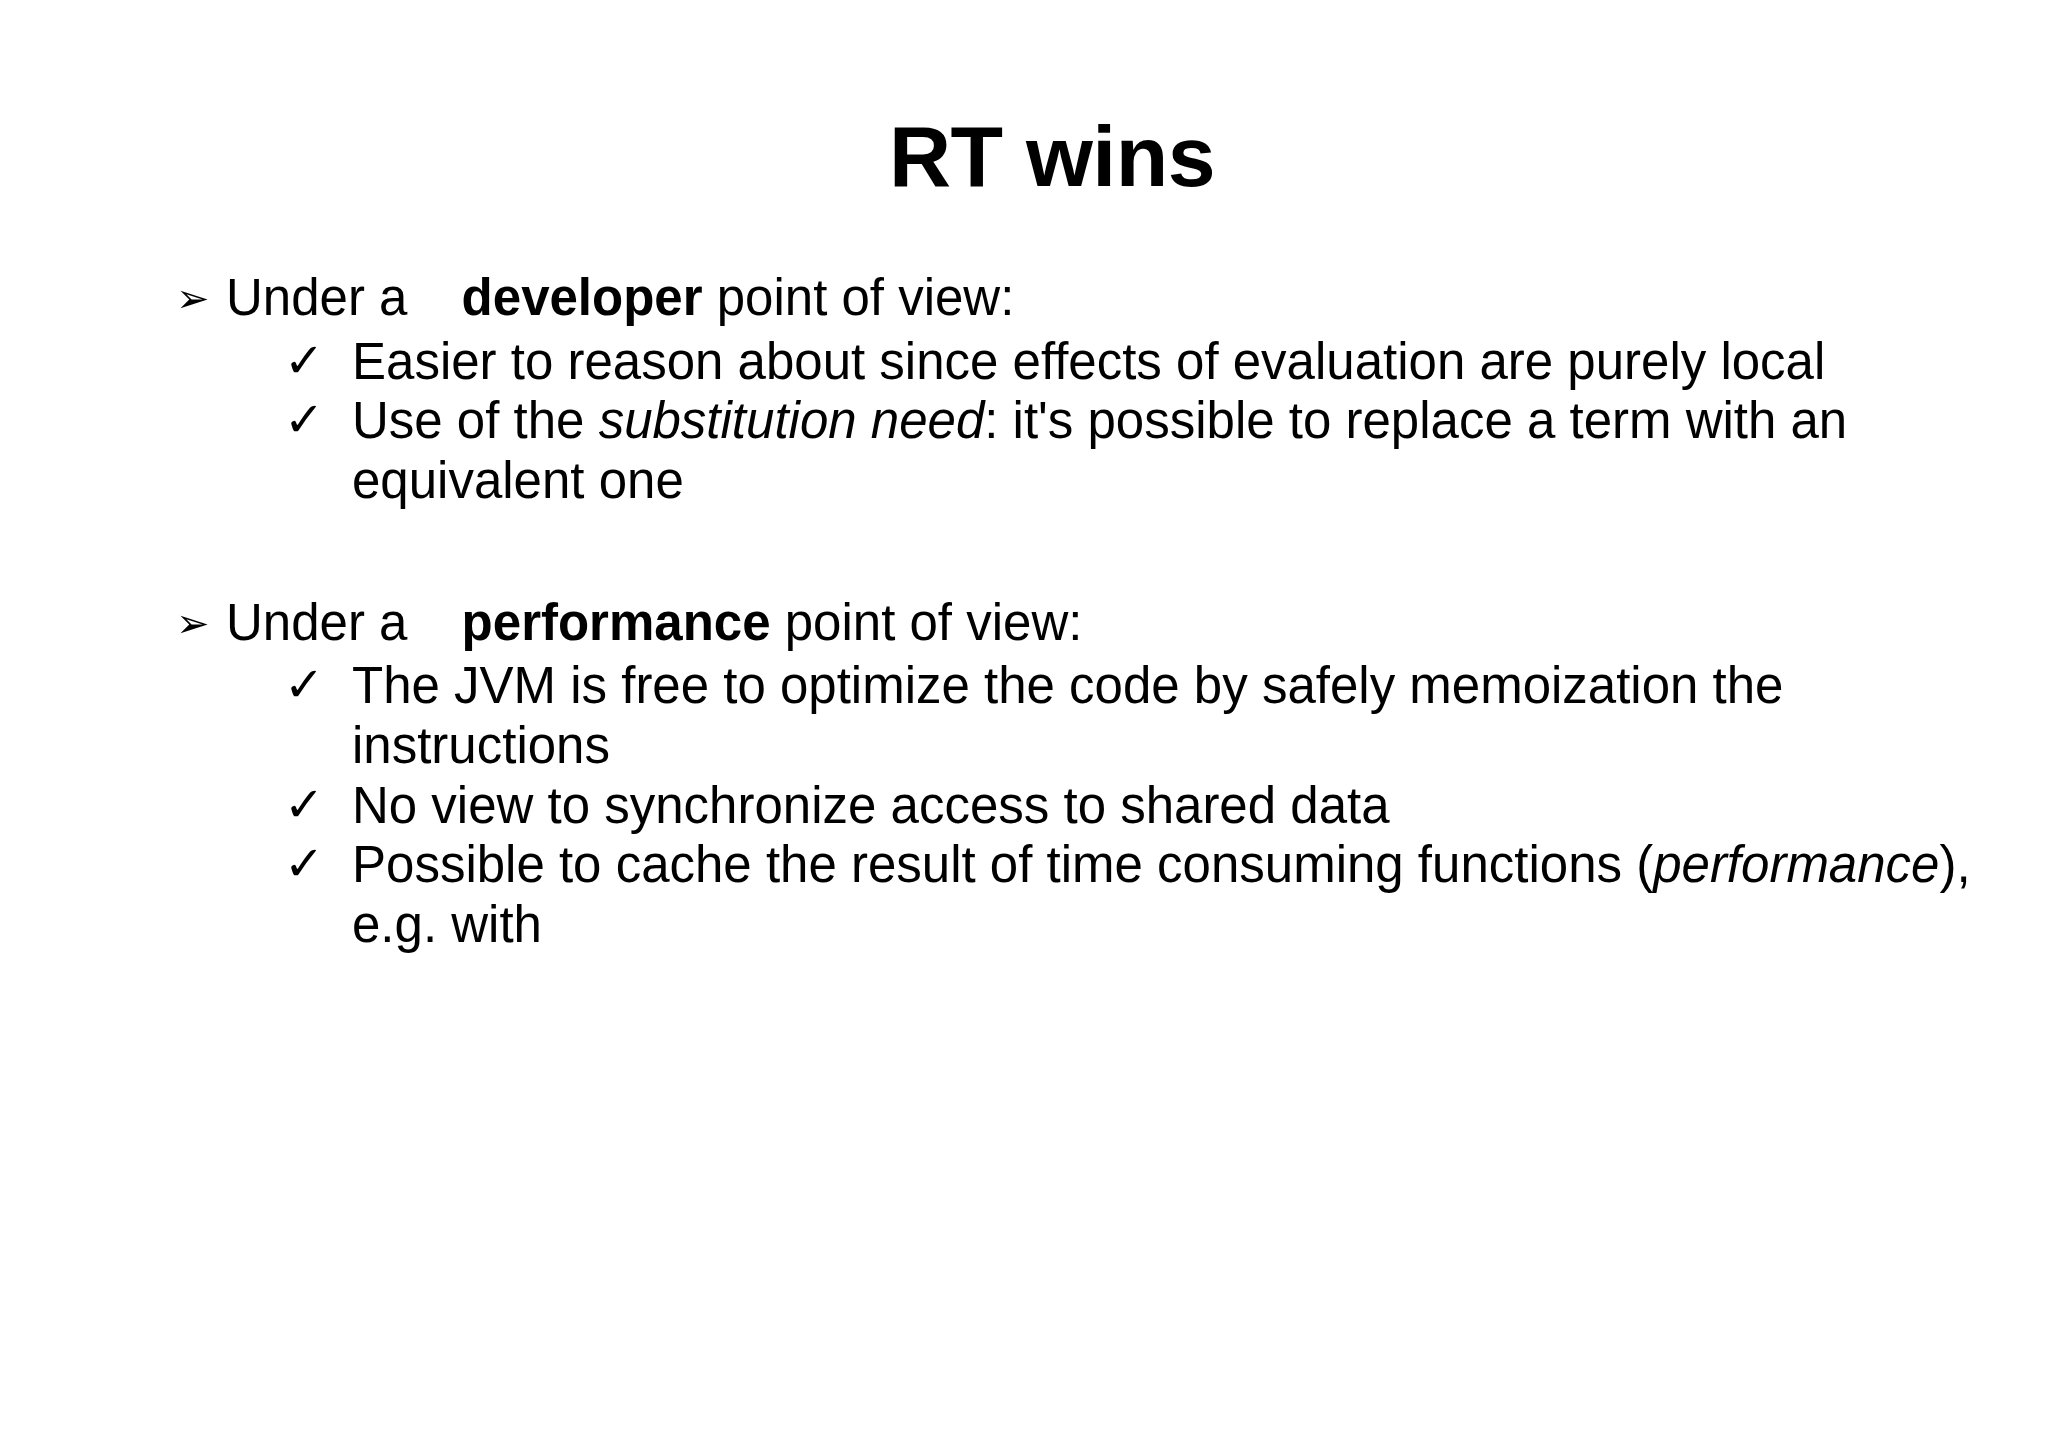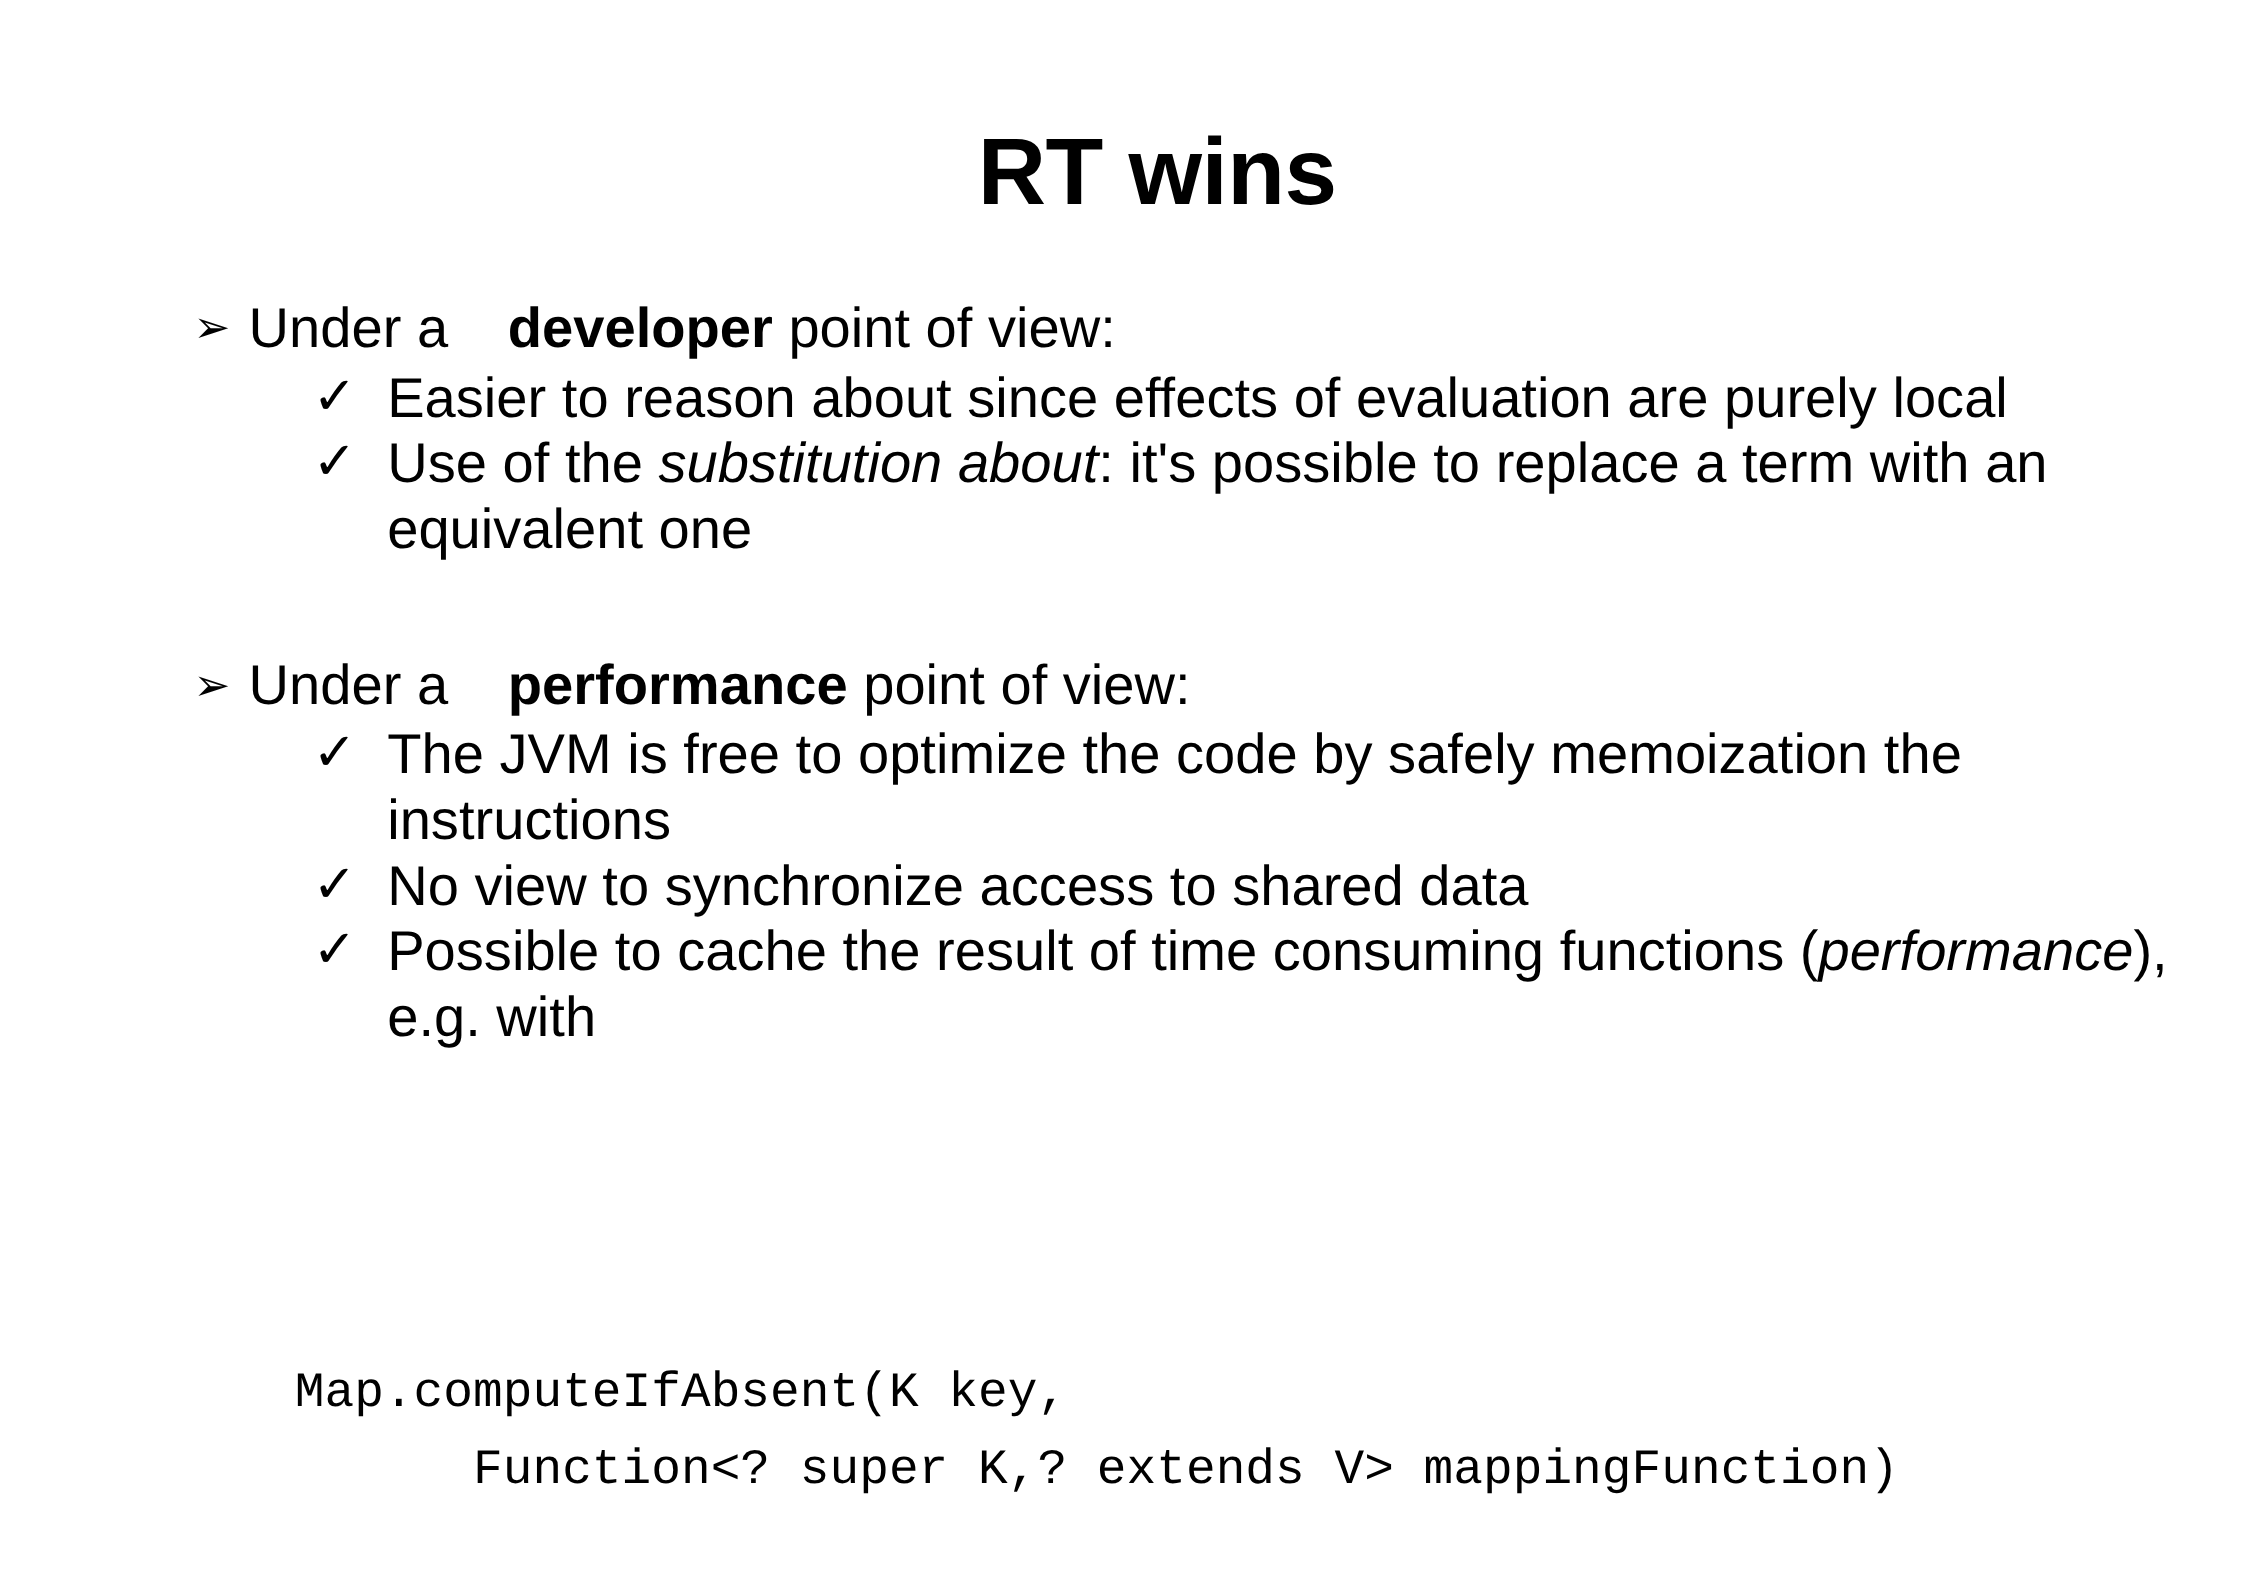--- a/index.html
+++ b/index.html
@@ -139,21 +139,21 @@
 
     <div class="lvl2-list">
 
       <div class="lvl2">
         <span class="marker">✓</span>
         <span class="lvl2-text">Easier to reason about since effects of evaluation are purely local</span>
       </div>
 
       <div class="lvl2">
         <span class="marker">✓</span>
-        <span class="lvl2-text"><span>Use of the </span><i>substitution about</i><span>: it's possible to replace a term with an equivalent one</span></span>
+        <span class="lvl2-text"><span>Use of the </span><i>substitution need</i><span>: it's possible to replace a term with an equivalent one</span></span>
       </div>
 
     </div>
 
     <div class="spacer"></div>
 
     <div class="lvl1">
       <span class="marker">➢</span>
       <span class="lvl1-text"><span>Under a </span><b>performance</b><span> point of view:</span></span>
     </div>
@@ -172,16 +172,14 @@
 
       <div class="lvl2">
         <span class="marker">✓</span>
         <span class="lvl2-text"><span>Possible to cache the result of time consuming functions (</span><i>performance</i><span>), e.g. with</span></span>
       </div>
 
     </div>
 
   </div>
 
-  <div class="code-block"><span>Map.computeIfAbsent(K key,</span>
-<span>      Function&lt;? super K,? extends V&gt; mappingFunction)</span></div>
 
 </div>
 
 </body></html>

